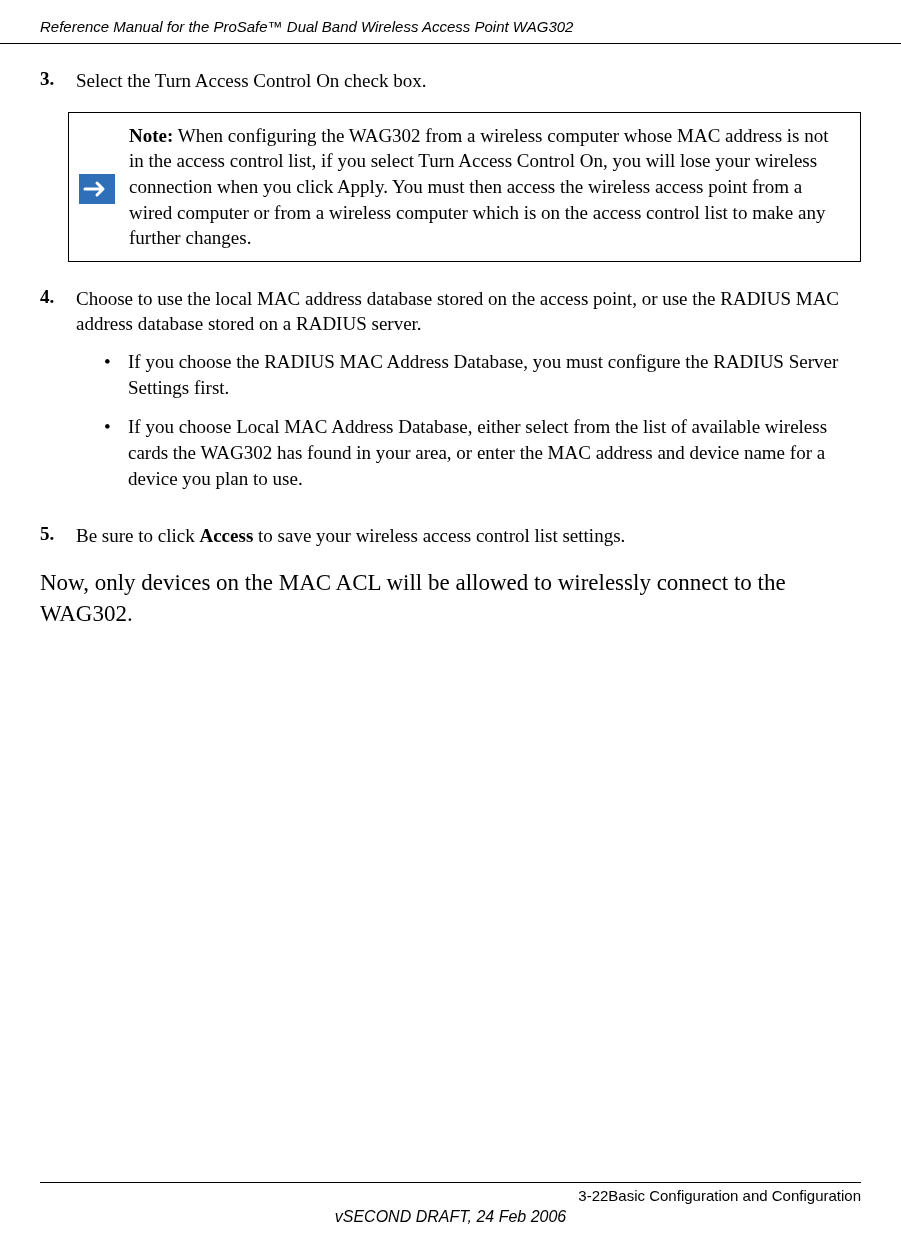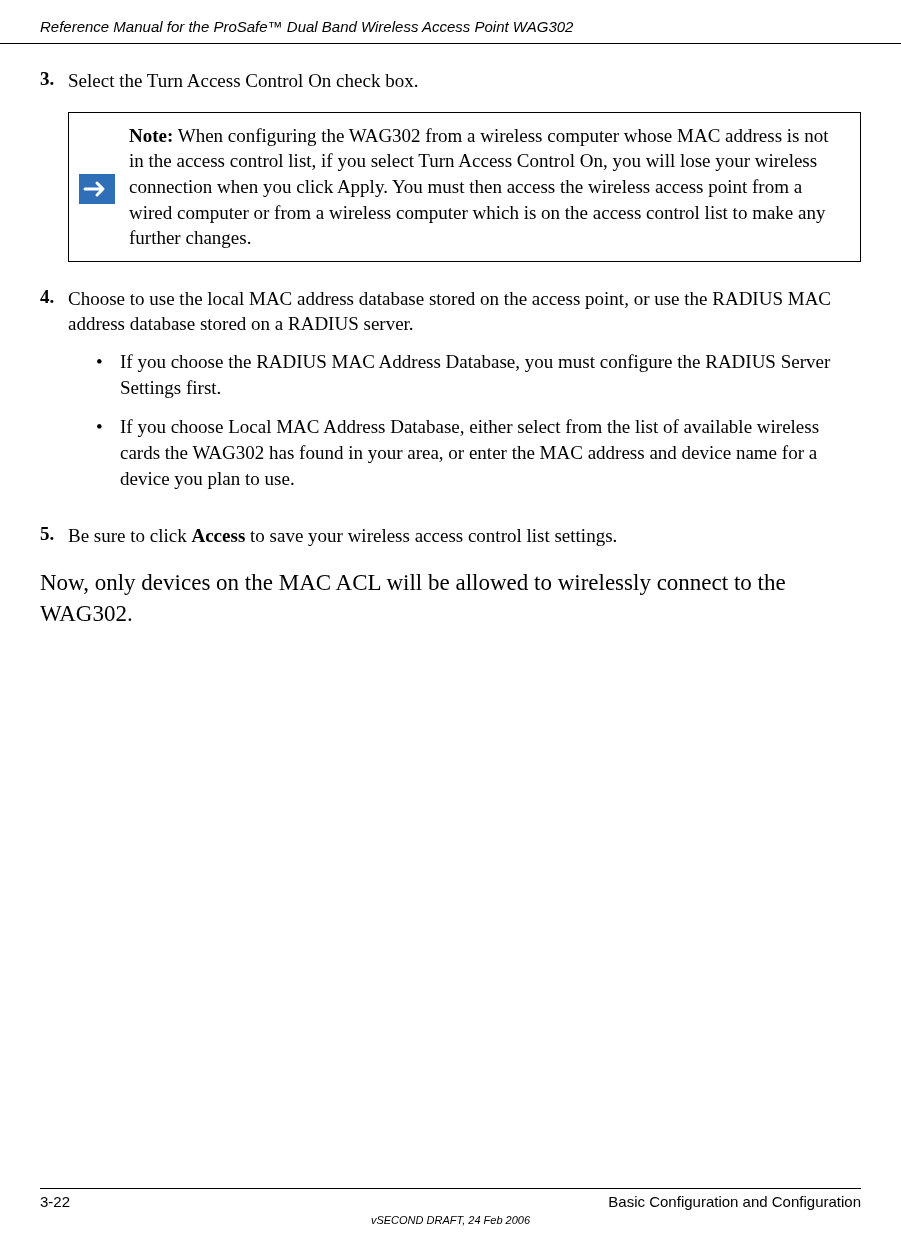--- a/index.html
+++ b/index.html
@@ -28,20 +28,21 @@
       margin-bottom: 18px;
     }
     .step-num {
       font-weight: bold;
       min-width: 28px;
       font-size: 19px;
     }
     .step-text {
       font-size: 19px;
       line-height: 1.35;
+      margin-left: 8px;
     }
     .note-box {
       border: 1px solid black;
       margin: 8px 0 24px 28px;
       padding: 10px 14px 10px 10px;
       display: flex;
       align-items: center;
     }
     .note-icon {
       width: 36px;
@@ -93,30 +94,30 @@
     }
     .footer {
       position: absolute;
       bottom: 20px;
       left: 40px;
       right: 40px;
     }
     .footer-line {
       border-top: 1px solid black;
       display: flex;
-      justify-content: space-between;
+      justify-content: flex-end;
       font-family: Arial, Helvetica, sans-serif;
       font-size: 15px;
       padding-top: 4px;
     }
     .footer-center {
       text-align: center;
       font-family: Arial, Helvetica, sans-serif;
       font-style: italic;
-      font-size: 11px;
+      font-size: 16px;
       margin-top: 4px;
     }
   </style>
 </head>
 <body>
 
 <div class="header">
   <span>Reference Manual for the ProSafe™ Dual Band Wireless Access Point WAG302</span>
 </div>
 

